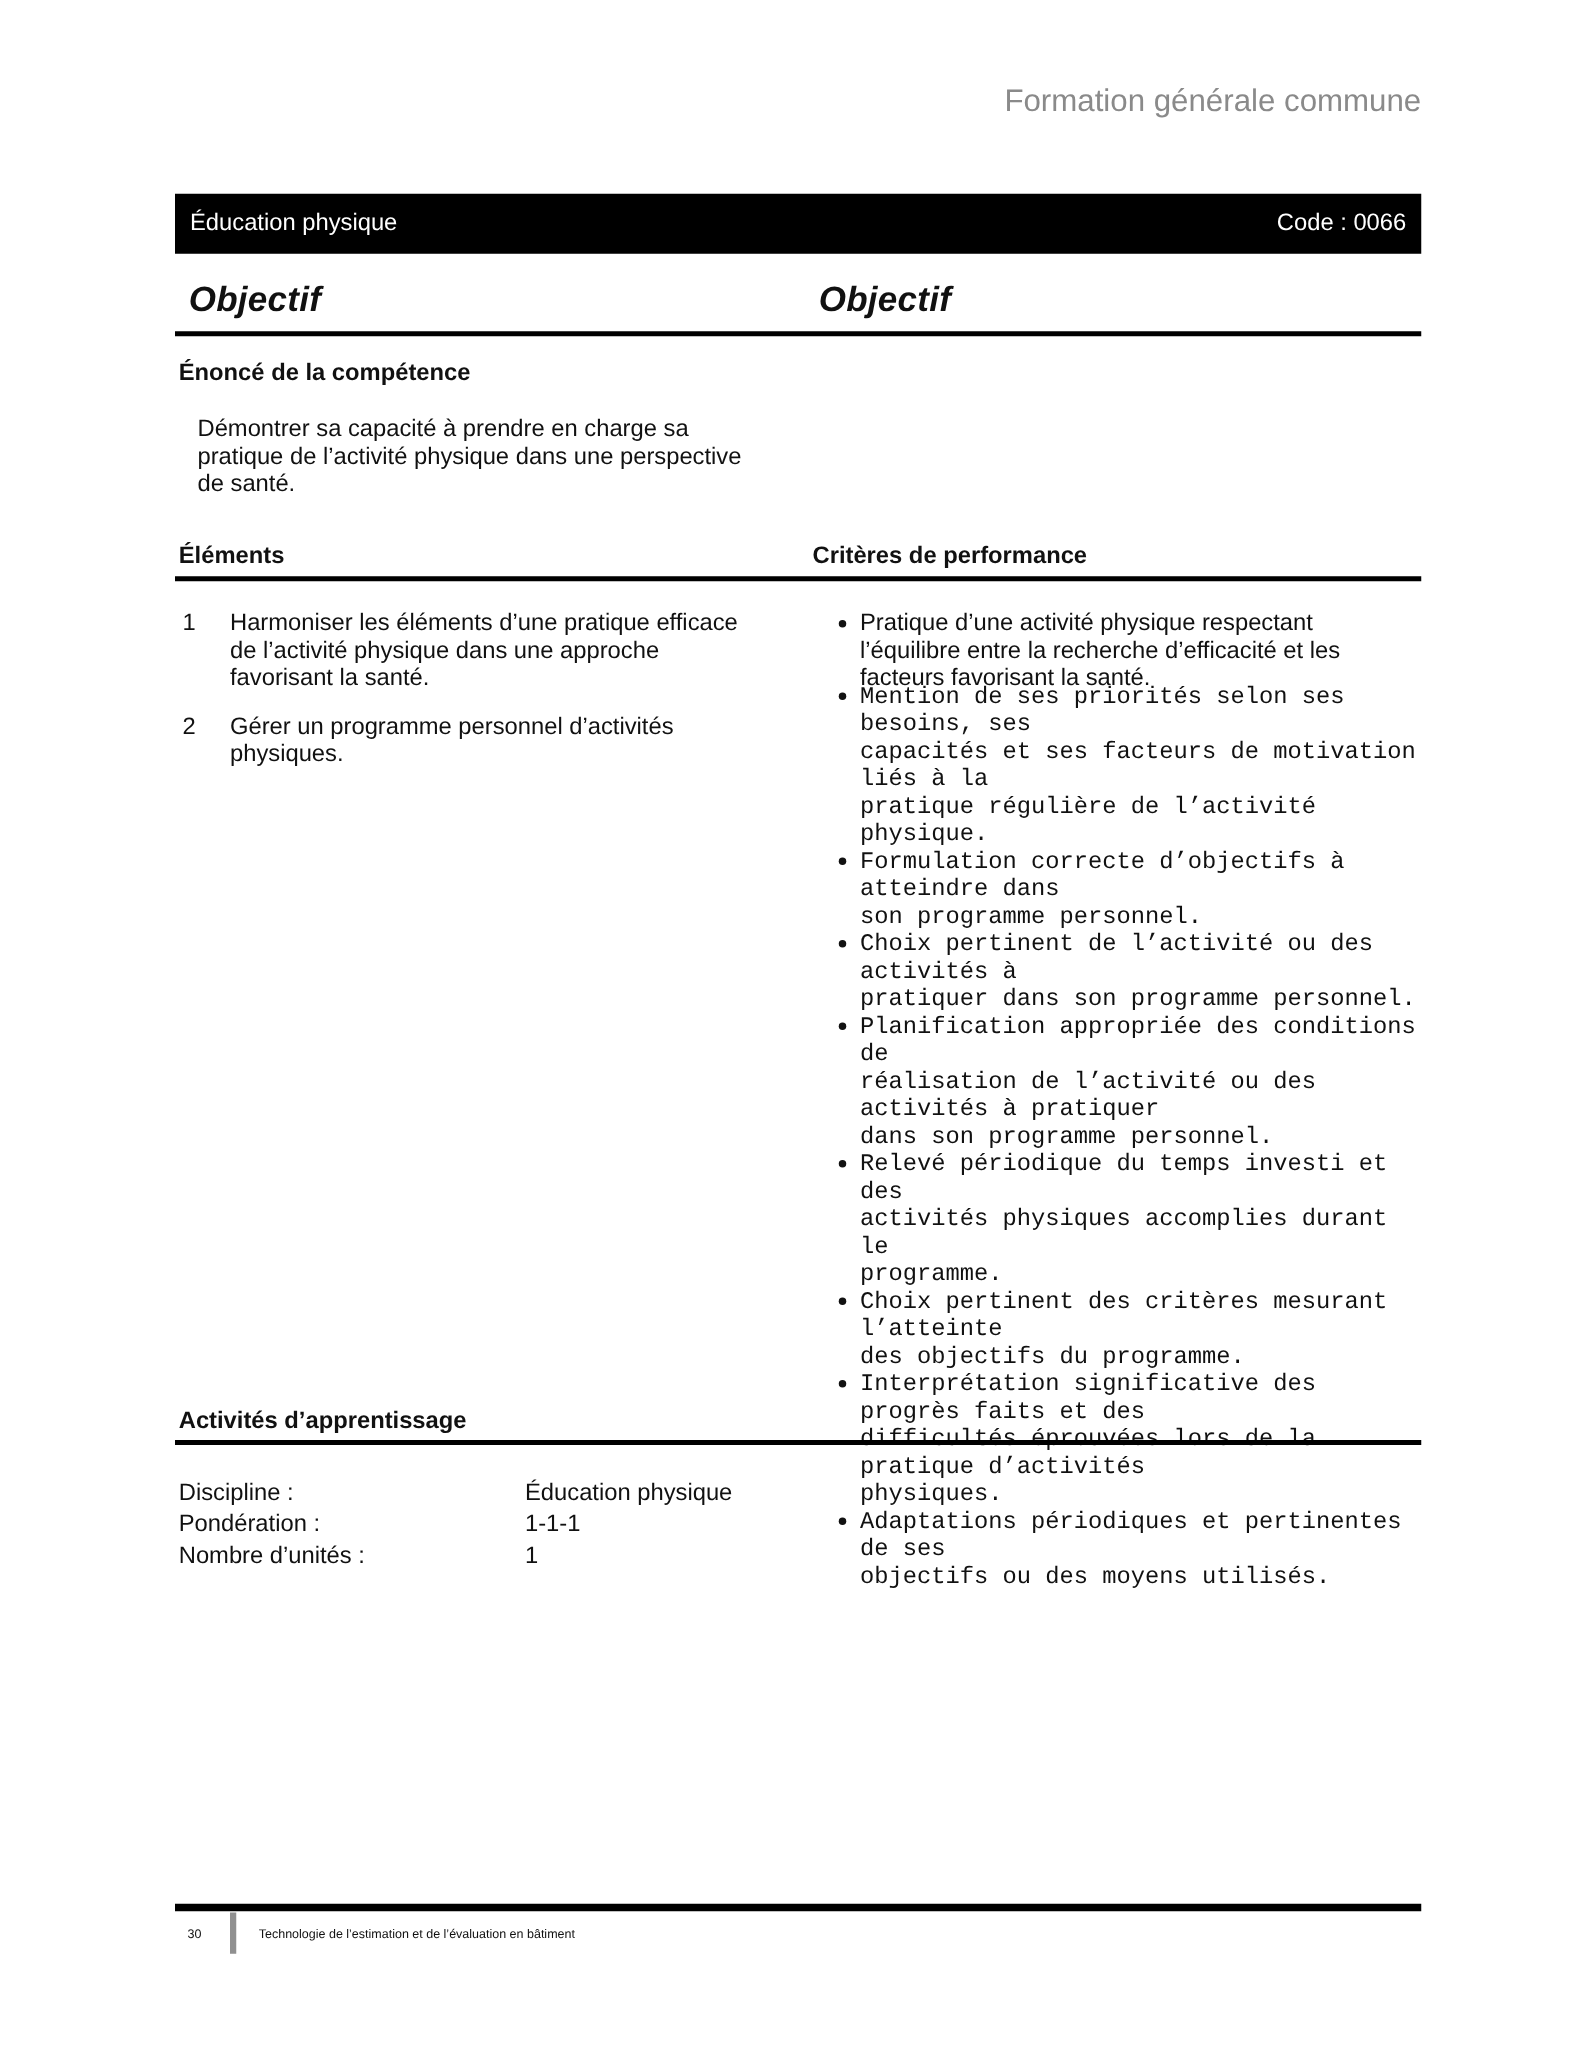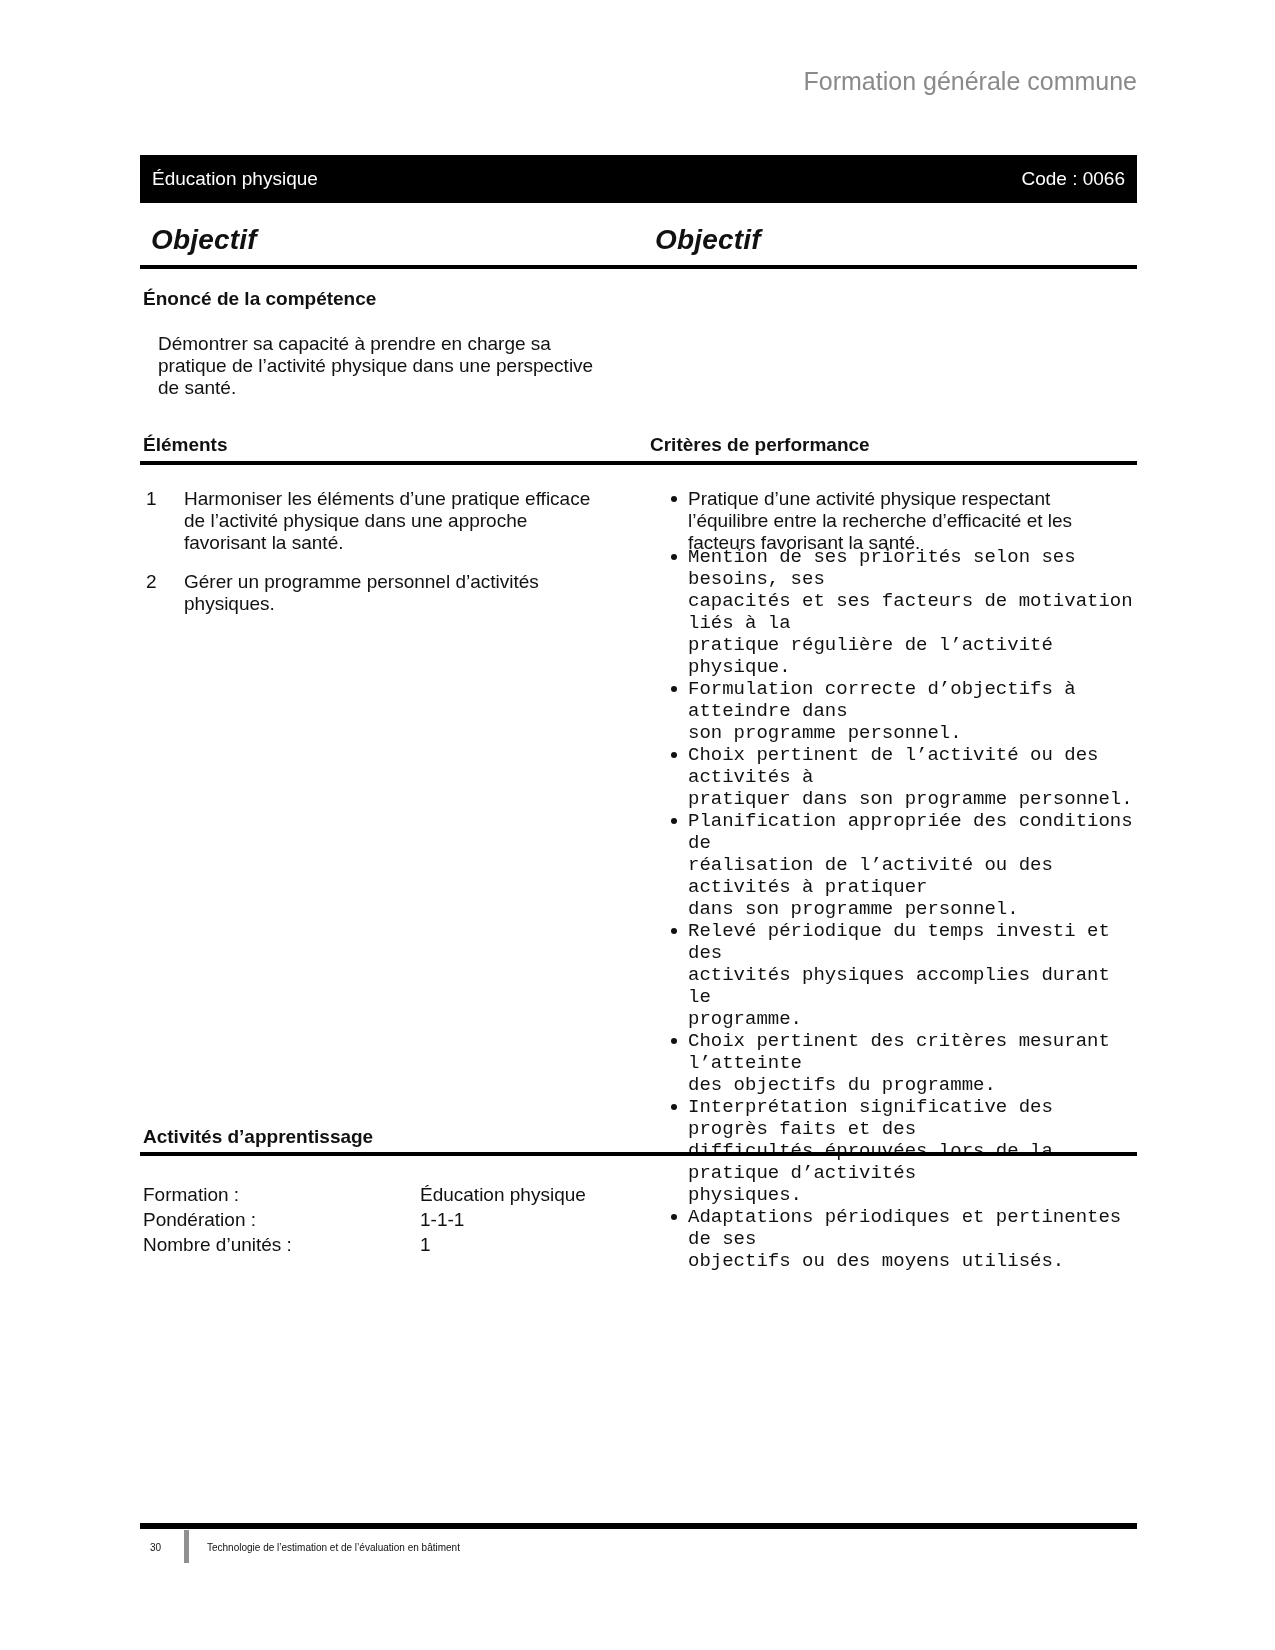--- a/index.html
+++ b/index.html
@@ -141,21 +141,21 @@
 physiques.</li>
     <li class="ws">Adaptations périodiques et pertinentes de ses
 objectifs ou des moyens utilisés.</li>
   </ul>
 
   <div class="activites-h bold-h">Activités d’apprentissage</div>
   <div class="rule rule-3"></div>
 
   <div class="info-table">
     <div class="info-row">
-      <span class="lbl">Formation :</span>
+      <span class="lbl">Discipline :</span>
       <span class="val">Éducation physique</span>
     </div>
     <div class="info-row">
       <span class="lbl">Pondération :</span>
       <span class="val">1-1-1</span>
     </div>
     <div class="info-row">
       <span class="lbl">Nombre d’unités :</span>
       <span class="val">1</span>
     </div>

